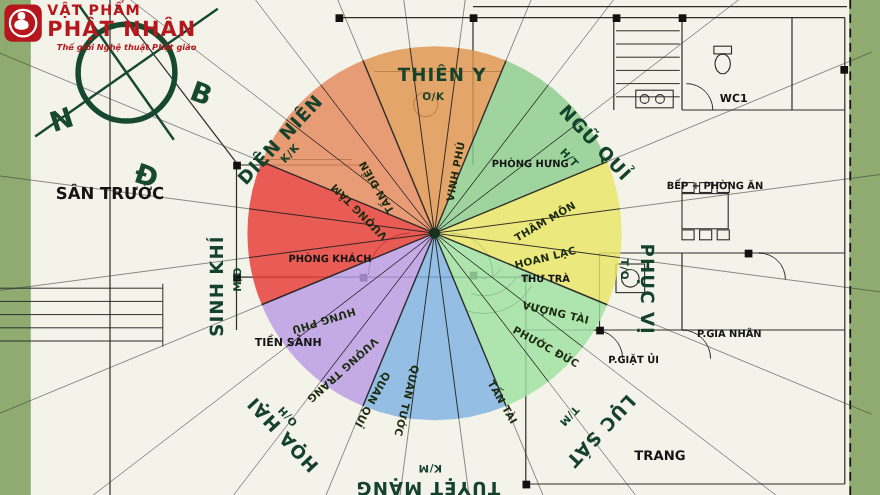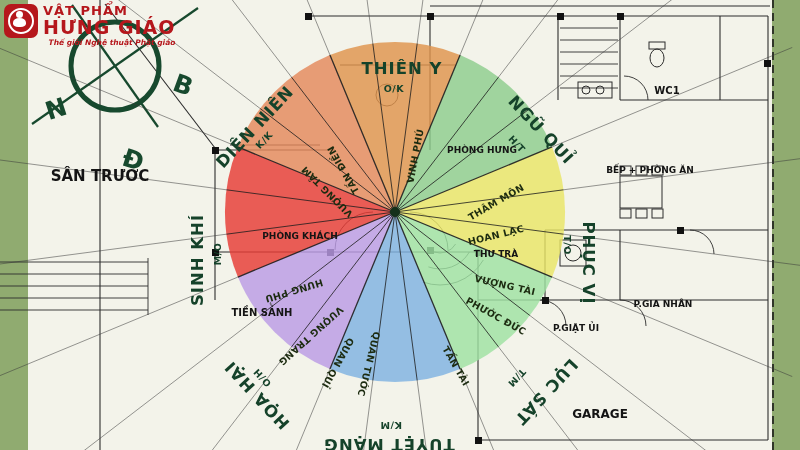--- a/index.html
+++ b/index.html
@@ -230,33 +230,33 @@
       <div class="sub-label" style="left: 337.792px; top: 315.205px; color: rgb(28, 43, 16); transform: translate(-50%, -50%) rotate(119deg);">QUAN QUỈ</div>
       <div class="sub-label" style="left: 311.025px; top: 287.612px; color: rgb(28, 43, 16); transform: translate(-50%, -50%) rotate(138deg);">VƯỢNG TRANG</div>
       <div class="sub-label" style="left: 293.632px; top: 242.991px; color: rgb(28, 43, 16); transform: translate(-50%, -50%) rotate(163deg);">HƯNG PHỦ</div>
       <div class="room-label" style="left: 100px; top: 128px; color: rgb(20, 20, 20); transform: translate(-50%, -50%) rotate(0deg); font-size: 15px;">SÂN TRƯỚC</div>
       <div class="room-label" style="left: 300px; top: 188px; color: rgb(20, 20, 20); transform: translate(-50%, -50%) rotate(0deg); font-size: 9px;">PHÒNG KHÁCH</div>
       <div class="room-label" style="left: 262px; top: 264px; color: rgb(20, 20, 20); transform: translate(-50%, -50%) rotate(0deg); font-size: 10px;">TIỀN SẢNH</div>
       <div class="room-label" style="left: 482px; top: 102px; color: rgb(20, 20, 20); transform: translate(-50%, -50%) rotate(0deg); font-size: 9px;">PHÒNG HƯNG</div>
       <div class="room-label" style="left: 496px; top: 206px; color: rgb(20, 20, 20); transform: translate(-50%, -50%) rotate(0deg); font-size: 9px;">THƯ TRÀ</div>
       <div class="room-label" style="left: 576px; top: 280px; color: rgb(20, 20, 20); transform: translate(-50%, -50%) rotate(0deg); font-size: 9px;">P.GIẶT ỦI</div>
       <div class="room-label" style="left: 646px; top: 256px; color: rgb(20, 20, 20); transform: translate(-50%, -50%) rotate(0deg); font-size: 9px; padding-left: 34px;">P.GIA NHÂN</div>
-      <div class="room-label" style="left: 600px; top: 366px; color: rgb(20, 20, 20); transform: translate(-50%, -50%) rotate(0deg); font-size: 12px;">GARAGE</div>
+      <div class="room-label" style="left: 600px; top: 366px; color: rgb(20, 20, 20); transform: translate(-50%, -50%) rotate(0deg); font-size: 12px;">TRANG</div>
       <div class="room-label" style="left: 667px; top: 42px; color: rgb(20, 20, 20); transform: translate(-50%, -50%) rotate(0deg); font-size: 10px; text-align: right;">WC1</div>
       <div class="room-label" style="left: 650px; top: 122px; color: rgb(20, 20, 20); transform: translate(-50%, -50%) rotate(0deg); font-size: 9px;">BẾP + PHÒNG ĂN</div>
       <div class="compass-letter" style="left: 56px; top: 61px; color: rgb(23, 73, 46); transform: translate(-50%, -50%) rotate(-18deg);">N</div>
       <div class="compass-letter" style="left: 183px; top: 37px; color: rgb(23, 73, 46); transform: translate(-50%, -50%) rotate(20deg);">B</div>
       <div class="compass-letter" style="left: 133px; top: 112px; color: rgb(23, 73, 46); transform: translate(-50%, -50%) rotate(18deg);">Đ</div>
     </div>
 
   <div class="logo" style="color: rgb(181, 23, 28);">
     <div class="emblem" style="background: rgb(181, 23, 28);">
       <div class="ring"></div>
         <div class="head"></div>
         <div class="body"></div>
     </div>
     <div class="logo-text">
       <div class="l1">VẬT PHẨM</div>
-      <div class="l2">HƯNG GIÁO</div>
+      <div class="l2">PHẬT NHÂN</div>
       <div class="sub">Thế giới Nghệ thuật Phật giáo</div>
     </div>
   </div>
 </div>
 
 </body></html>

